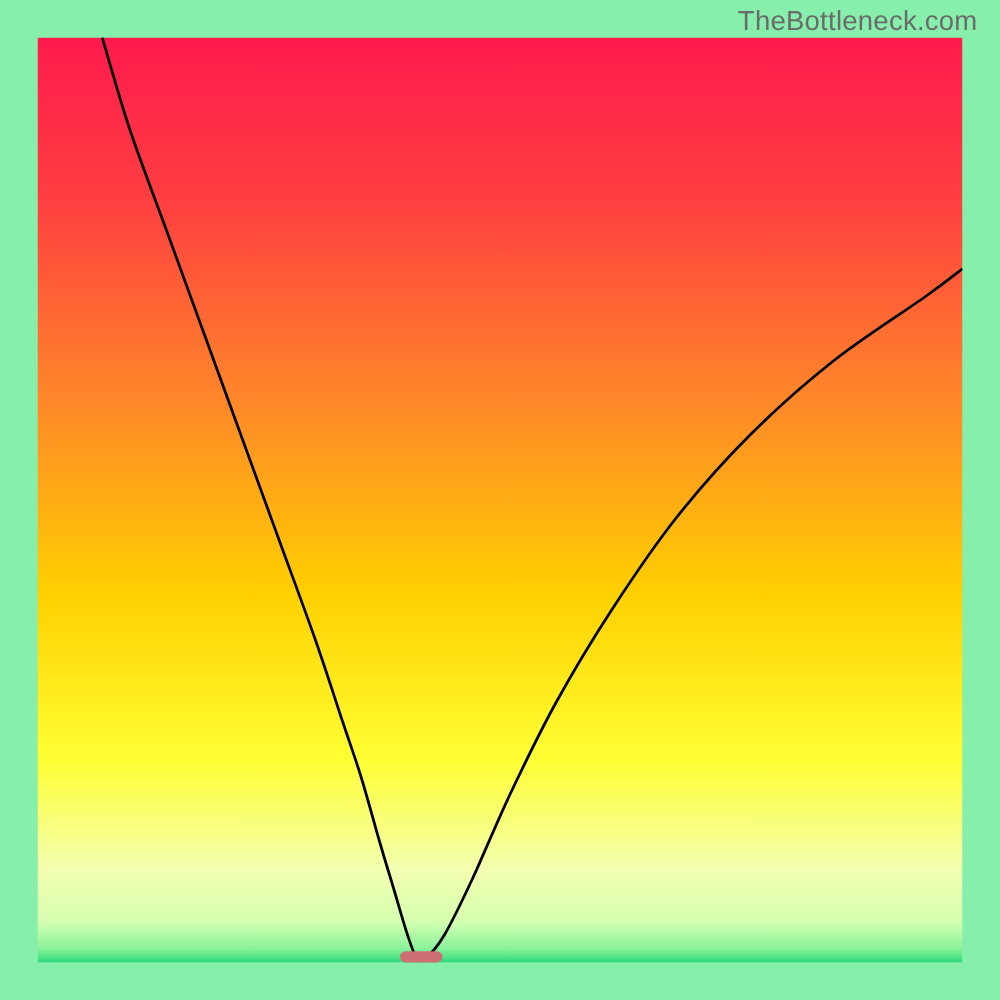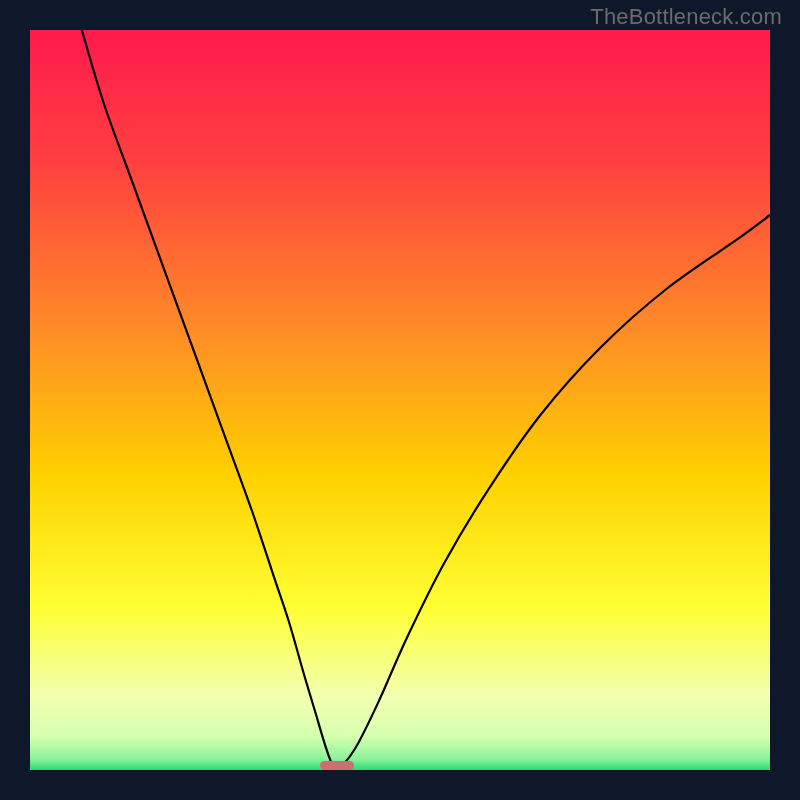--- a/index.html
+++ b/index.html
@@ -10,21 +10,21 @@
     background: #000;
     overflow: hidden;
     font-family: Arial, Helvetica, sans-serif;
   }
   .frame {
     position: absolute;
     top: 0;
     left: 0;
     width: 800px;
     height: 800px;
-    background: #0f172a;
+    background: #86efac;
   }
   .plot-area {
     position: absolute;
     top: 30px;
     left: 30px;
     width: 740px;
     height: 740px;
     
   }
   .watermark {

